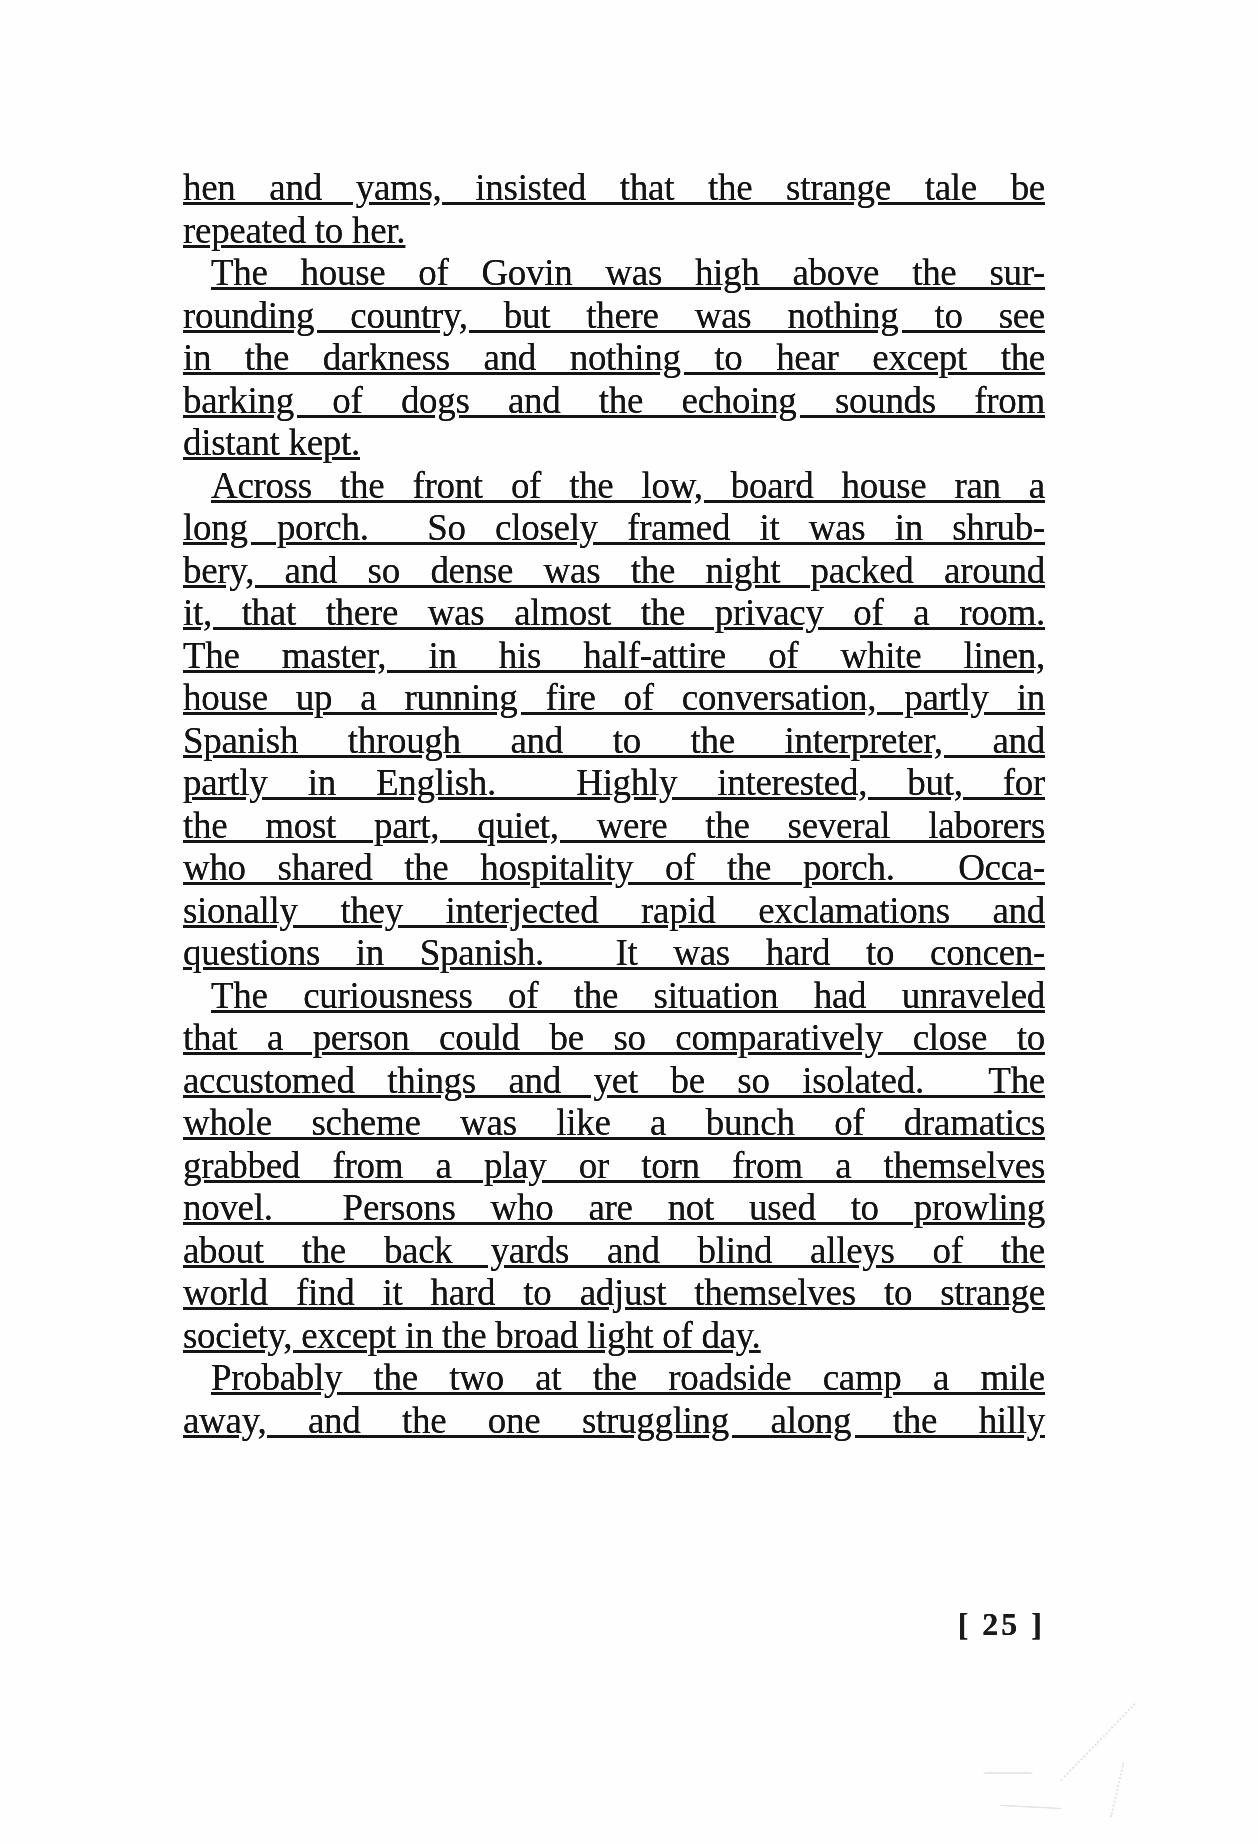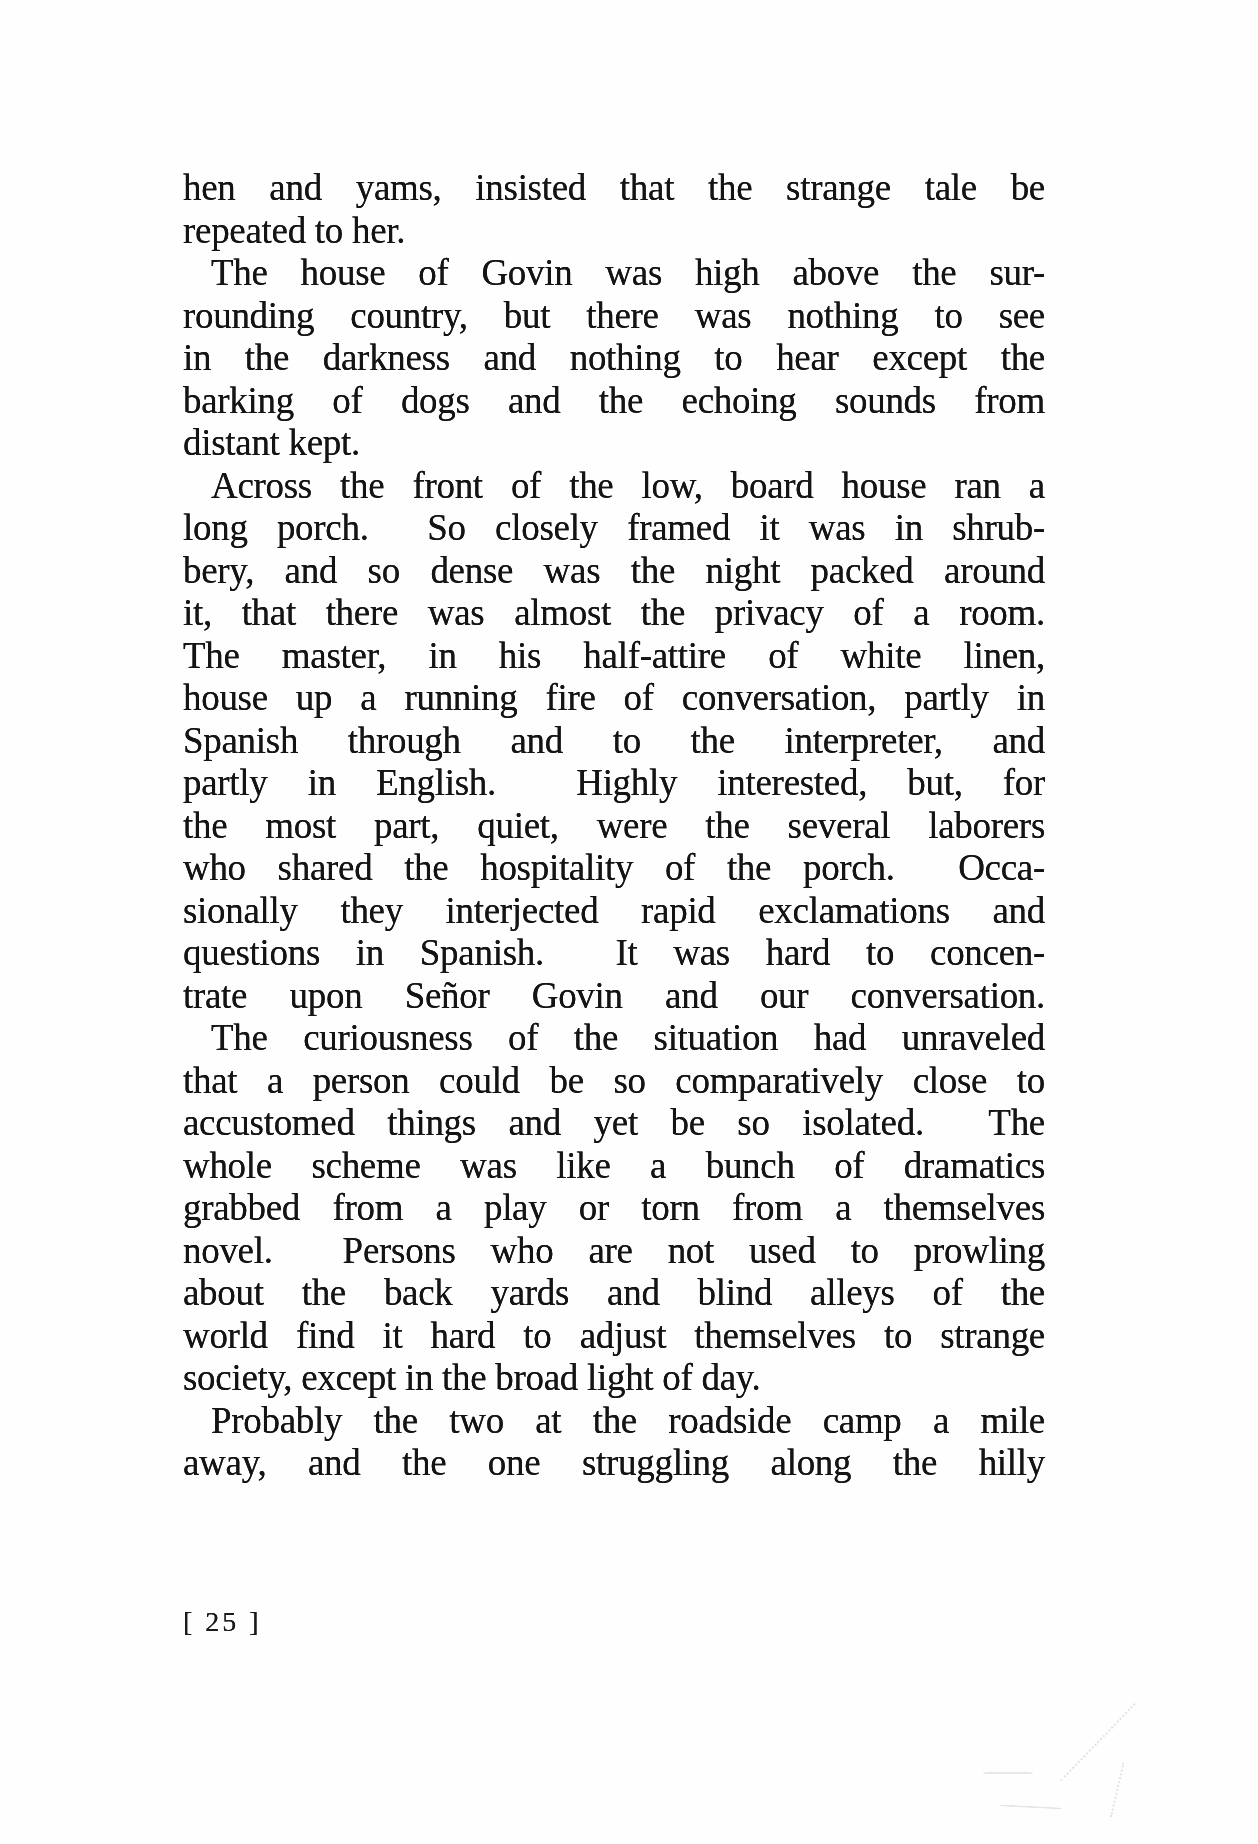--- a/index.html
+++ b/index.html
@@ -24,39 +24,41 @@
     line-height: 42.5px;
     color: #141414;
     letter-spacing: -0.3px;
     text-shadow: 0 0 0.5px #141414;
   }
   .line {
     height: 42.5px;
     text-align: justify;
     text-align-last: justify;
     white-space: nowrap;
+    text-decoration: underline;
   }
   .line.no-justify {
     text-align: center;
     text-align-last: left;
   }
   .line.indent {
     text-indent: 28px;
   }
   .page-number {
     position: absolute;
     left: 183px;
     top: 1606px;
     width: 862px;
-    text-align: left;
+    text-align: right;
     font-family: "Liberation Serif", "DejaVu Serif", serif;
-    font-size: 28px;
+    font-size: 32px;
     color: #1a1a1a;
     letter-spacing: 3px;
     text-shadow: 0 0 0.5px #1a1a1a;
+    font-weight: bold;
   }
   .artifacts { position: absolute; inset: 0; pointer-events: none; }
   .scratch {
     position: absolute;
     border-top: 2px dotted #e0e0e0;
     opacity: 0.9;
   }
   .scr1 { left: 1060px; top: 1780px; width: 107px; transform: rotate(-46deg); transform-origin: left top; }
   .scr2 { left: 1110px; top: 1817px; width: 56px;  transform: rotate(-77deg); transform-origin: left top; }
   .scr3 { left: 983px;  top: 1772px; width: 50px;  border-top: 2px solid #e5e5e5; border-radius: 50%/4px; }
@@ -79,21 +81,20 @@
       <div class="line">bery, and so dense was the night packed around</div>
       <div class="line">it, that there was almost the privacy of a room.</div>
       <div class="line">The master, in his half-attire of white linen,</div>
       <div class="line">house up a running fire of conversation, partly in</div>
       <div class="line">Spanish through and to the interpreter, and</div>
       <div class="line">partly in English.&nbsp; Highly interested, but, for</div>
       <div class="line">the most part, quiet, were the several laborers</div>
       <div class="line">who shared the hospitality of the porch.&nbsp; Occa-</div>
       <div class="line">sionally they interjected rapid exclamations and</div>
       <div class="line">questions in Spanish.&nbsp; It was hard to concen-</div>
-      <div class="line">trate upon Señor Govin and our conversation.</div>
       <div class="line indent">The curiousness of the situation had unraveled</div>
       <div class="line">that a person could be so comparatively close to</div>
       <div class="line">accustomed things and yet be so isolated.&nbsp; The</div>
       <div class="line">whole scheme was like a bunch of dramatics</div>
       <div class="line">grabbed from a play or torn from a themselves</div>
       <div class="line">novel.&nbsp; Persons who are not used to prowling</div>
       <div class="line">about the back yards and blind alleys of the</div>
       <div class="line">world find it hard to adjust themselves to strange</div>
       <div class="line no-justify">society, except in the broad light of day.</div>
       <div class="line indent">Probably the two at the roadside camp a mile</div>

